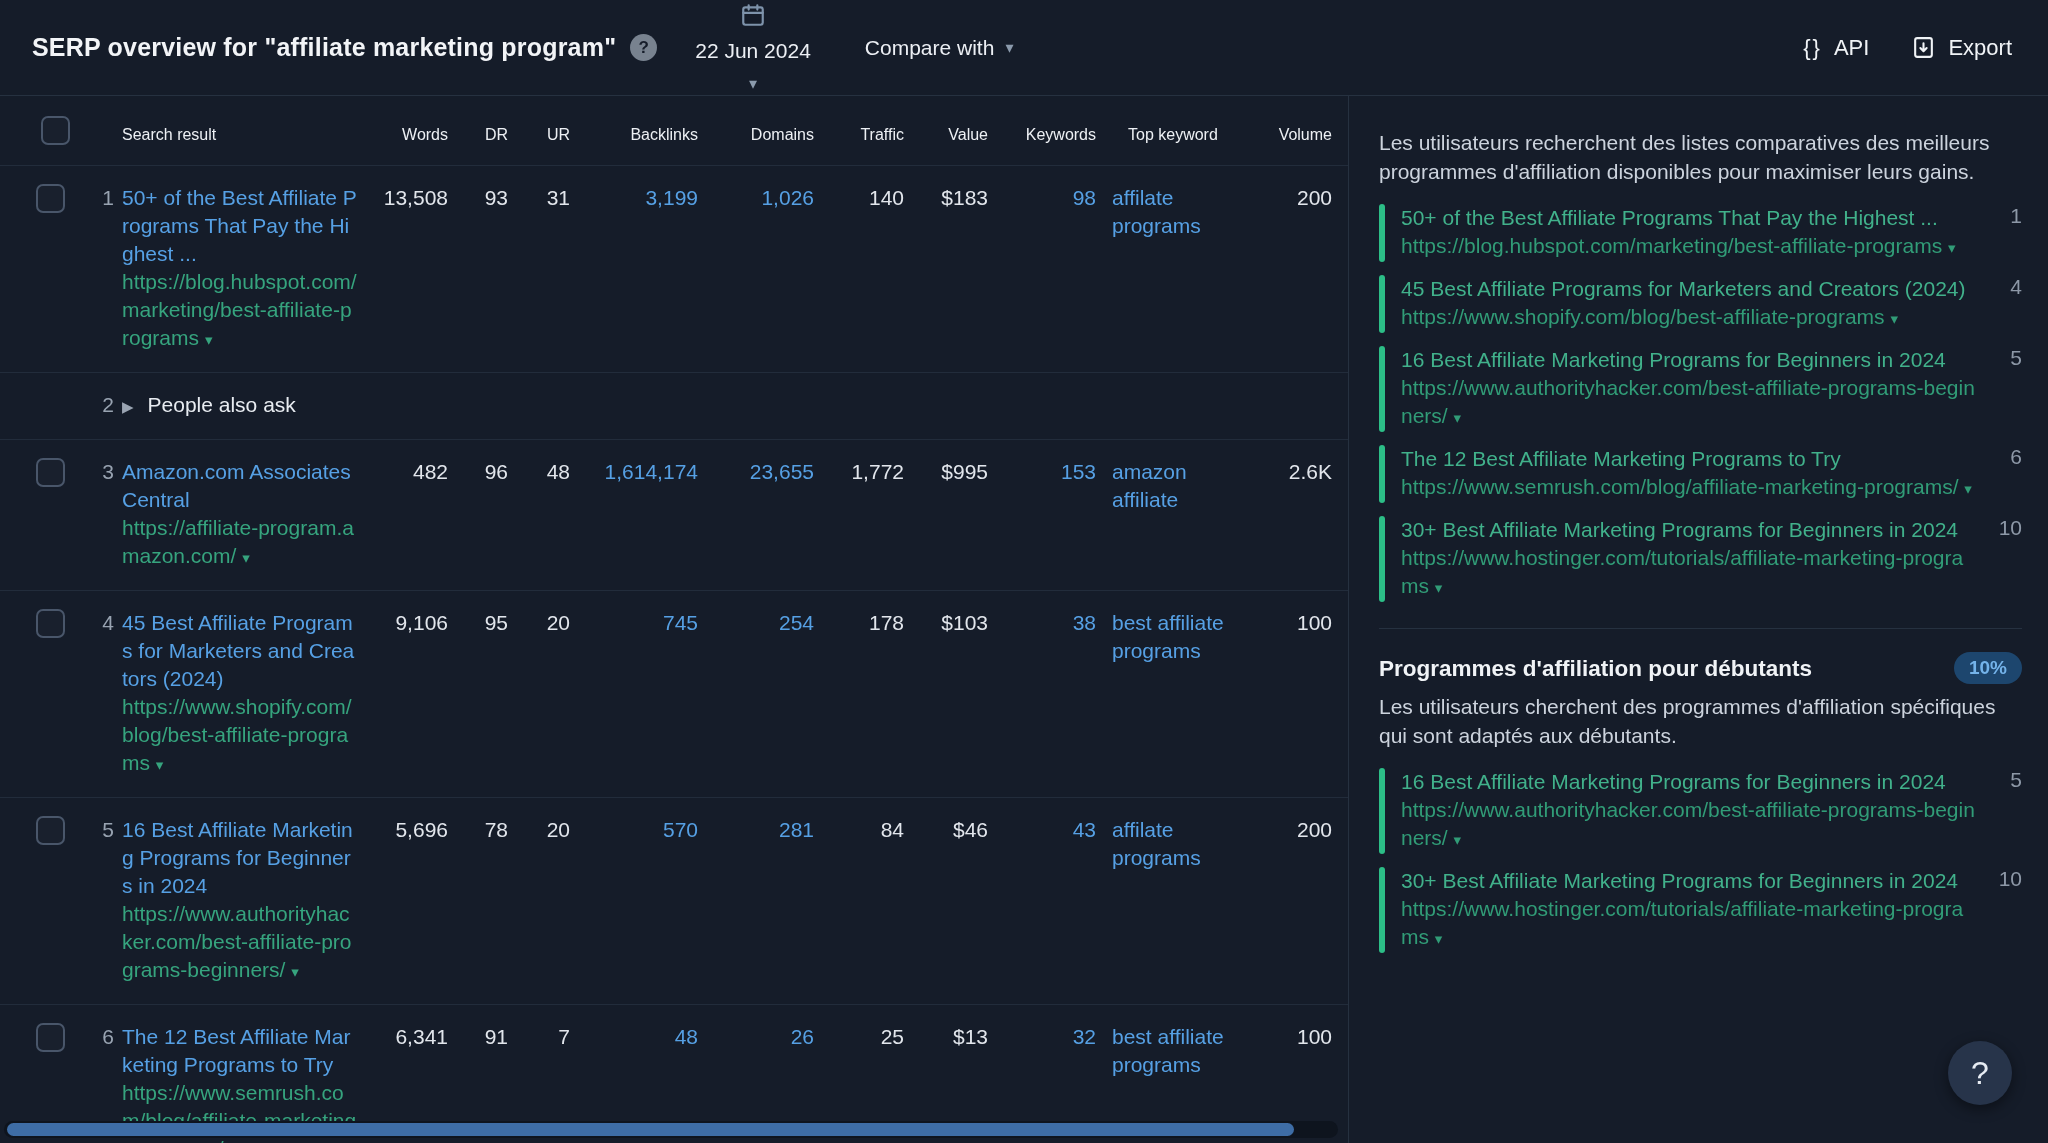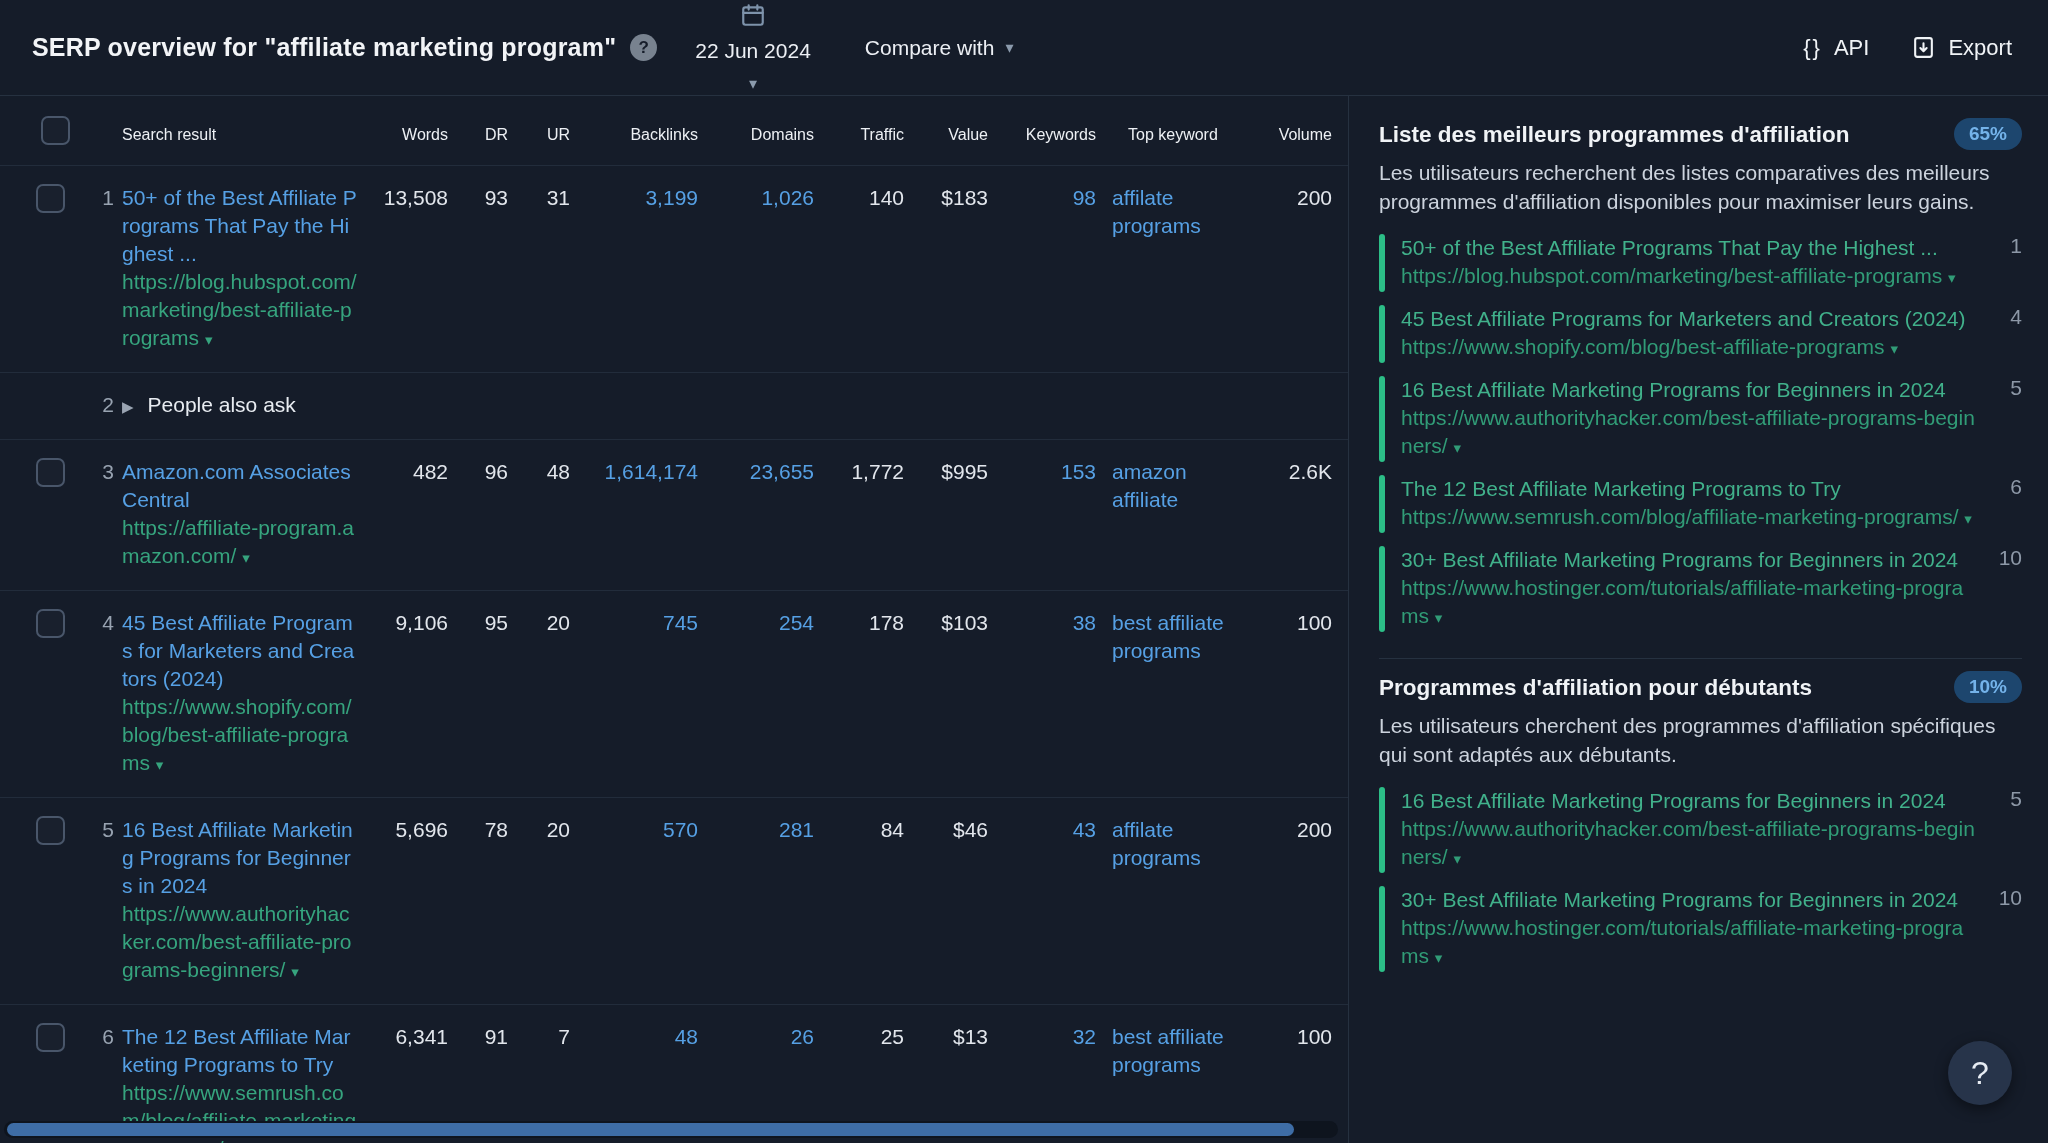--- a/index.html
+++ b/index.html
@@ -105,21 +105,21 @@
     padding:5px 15px; border-radius:999px; white-space:nowrap;
     margin-top:-2px;
   }
   .section-desc { color:#ccd3dd; line-height:29px; margin:8px 0 18px; max-width:640px; }
   .intent-item { display:flex; margin-bottom:13px; }
   .intent-item .bar { width:6px; border-radius:3px; background:#2cbe87; flex:none; }
   .intent-item .body { flex:1; padding-left:16px; line-height:28px; word-break:break-all; }
   .ititle { color:#41b18b; cursor:pointer; }
   .iurl { color:#319c77; cursor:pointer; }
   .intent-item .pos { width:46px; flex:none; text-align:right; color:#8d98a7; padding-left:4px; }
-  .section2 { border-top:1px solid #263140; margin-top:26px; padding-top:14px; }
+  .section2 { border-top:1px solid #263140; margin-top:26px; padding-top:25px; }
 
   
   .floating-help {
     position:absolute; right:36px; bottom:38px;
     width:64px; height:64px; border-radius:50%;
     background:#27344a; color:#e7ecf3;
     font-size:32px; display:flex; align-items:center; justify-content:center;
     box-shadow:0 4px 14px rgba(0,0,0,.45); cursor:pointer;
   }
 </style>
@@ -310,24 +310,20 @@
       </table>
 
       <div class="hscrollbar">
         <div class="thumb"></div>
       </div>
     </div>
 
     <div class="intents-panel">
 
       <div>
-        <div class="section-head">
-          <div class="section-title">Liste des meilleurs programmes d'affiliation</div>
-          <div class="badge">65%</div>
-        </div>
         <div class="section-desc">Les utilisateurs recherchent des listes comparatives des meilleurs programmes d'affiliation disponibles pour maximiser leurs gains.</div>
 
         <div class="intent-item">
           <div class="bar"></div>
           <div class="body">
             <div class="ititle">50+ of the Best Affiliate Programs That Pay the Highest ...</div>
             <div class="iurl"><span>https://blog.hubspot.com/marketing/best-affiliate-programs</span> <span class="url-caret">▾</span></div>
           </div>
           <div class="pos">1</div>
         </div>

